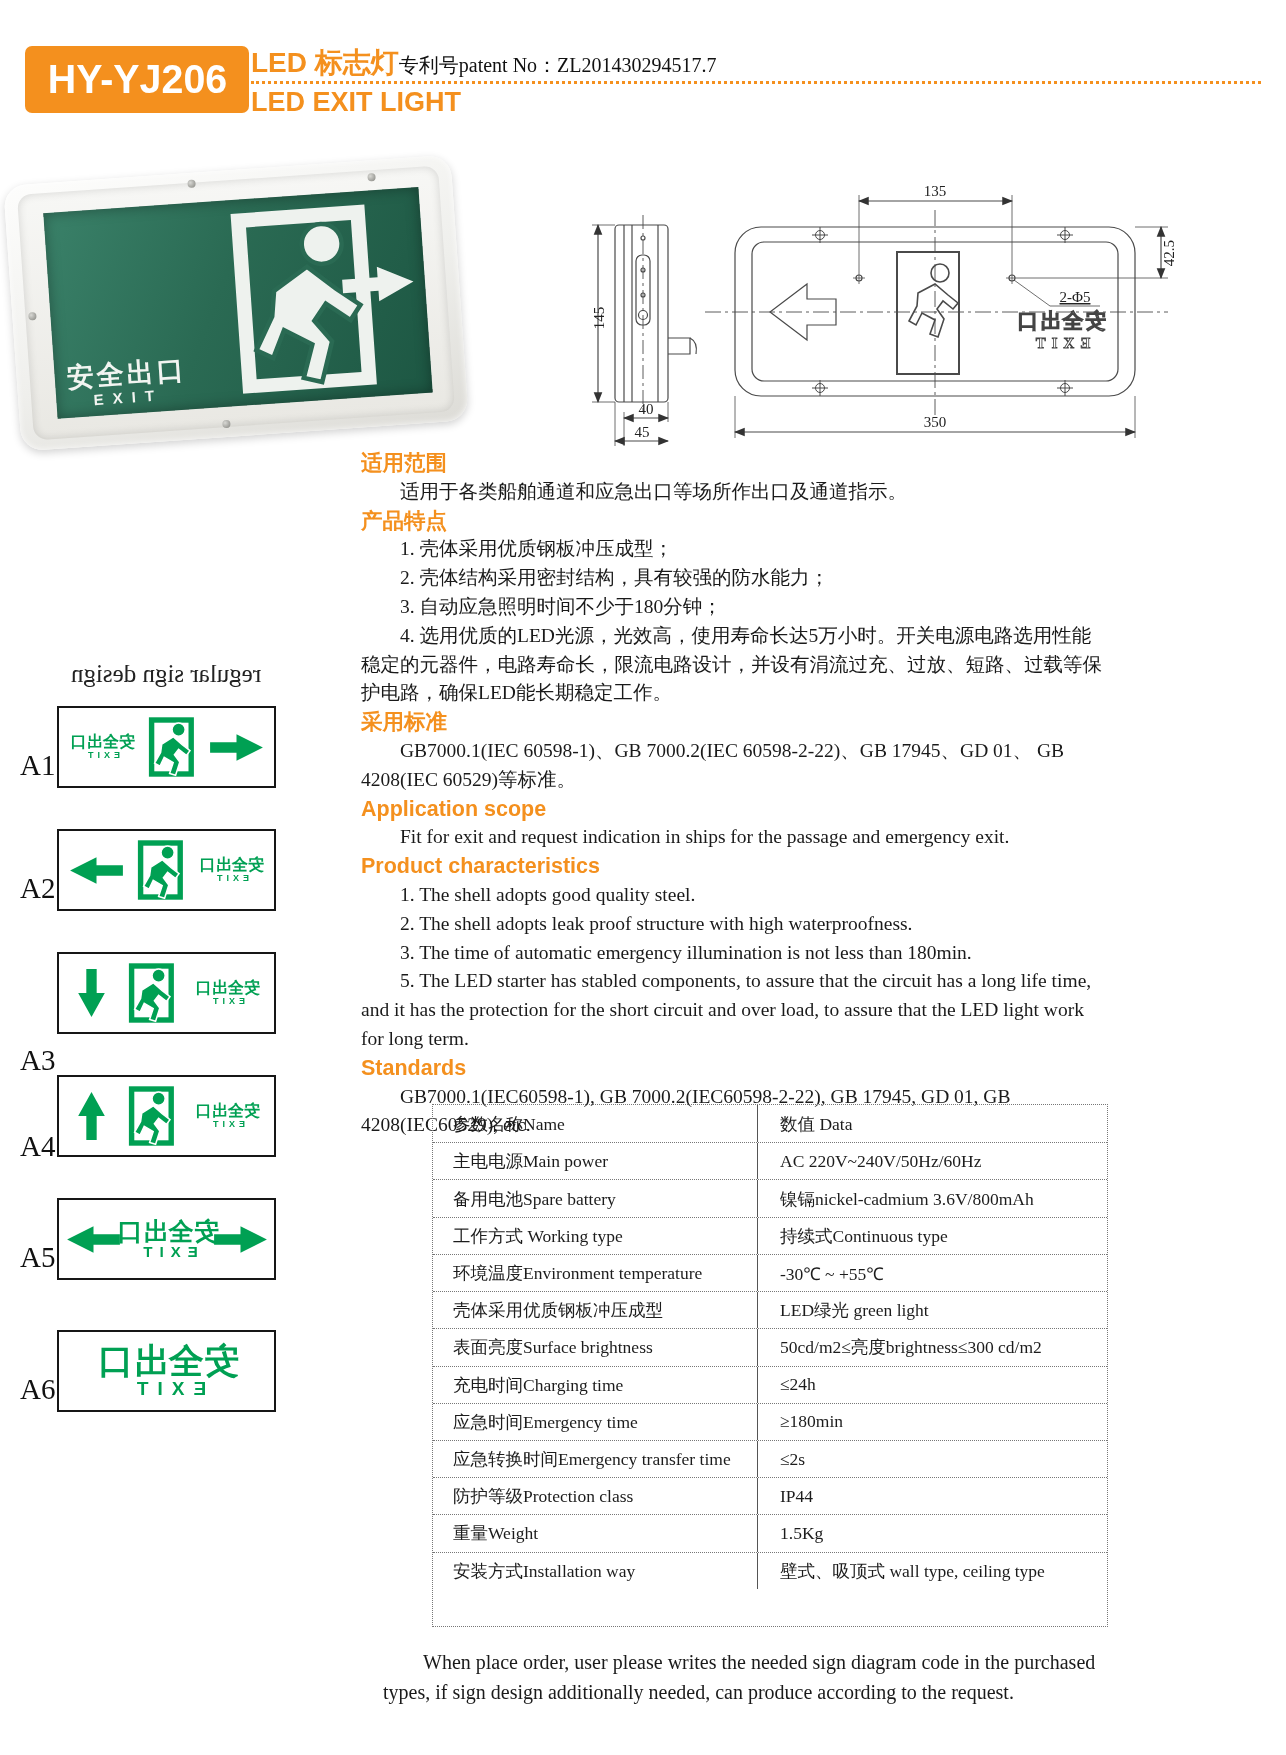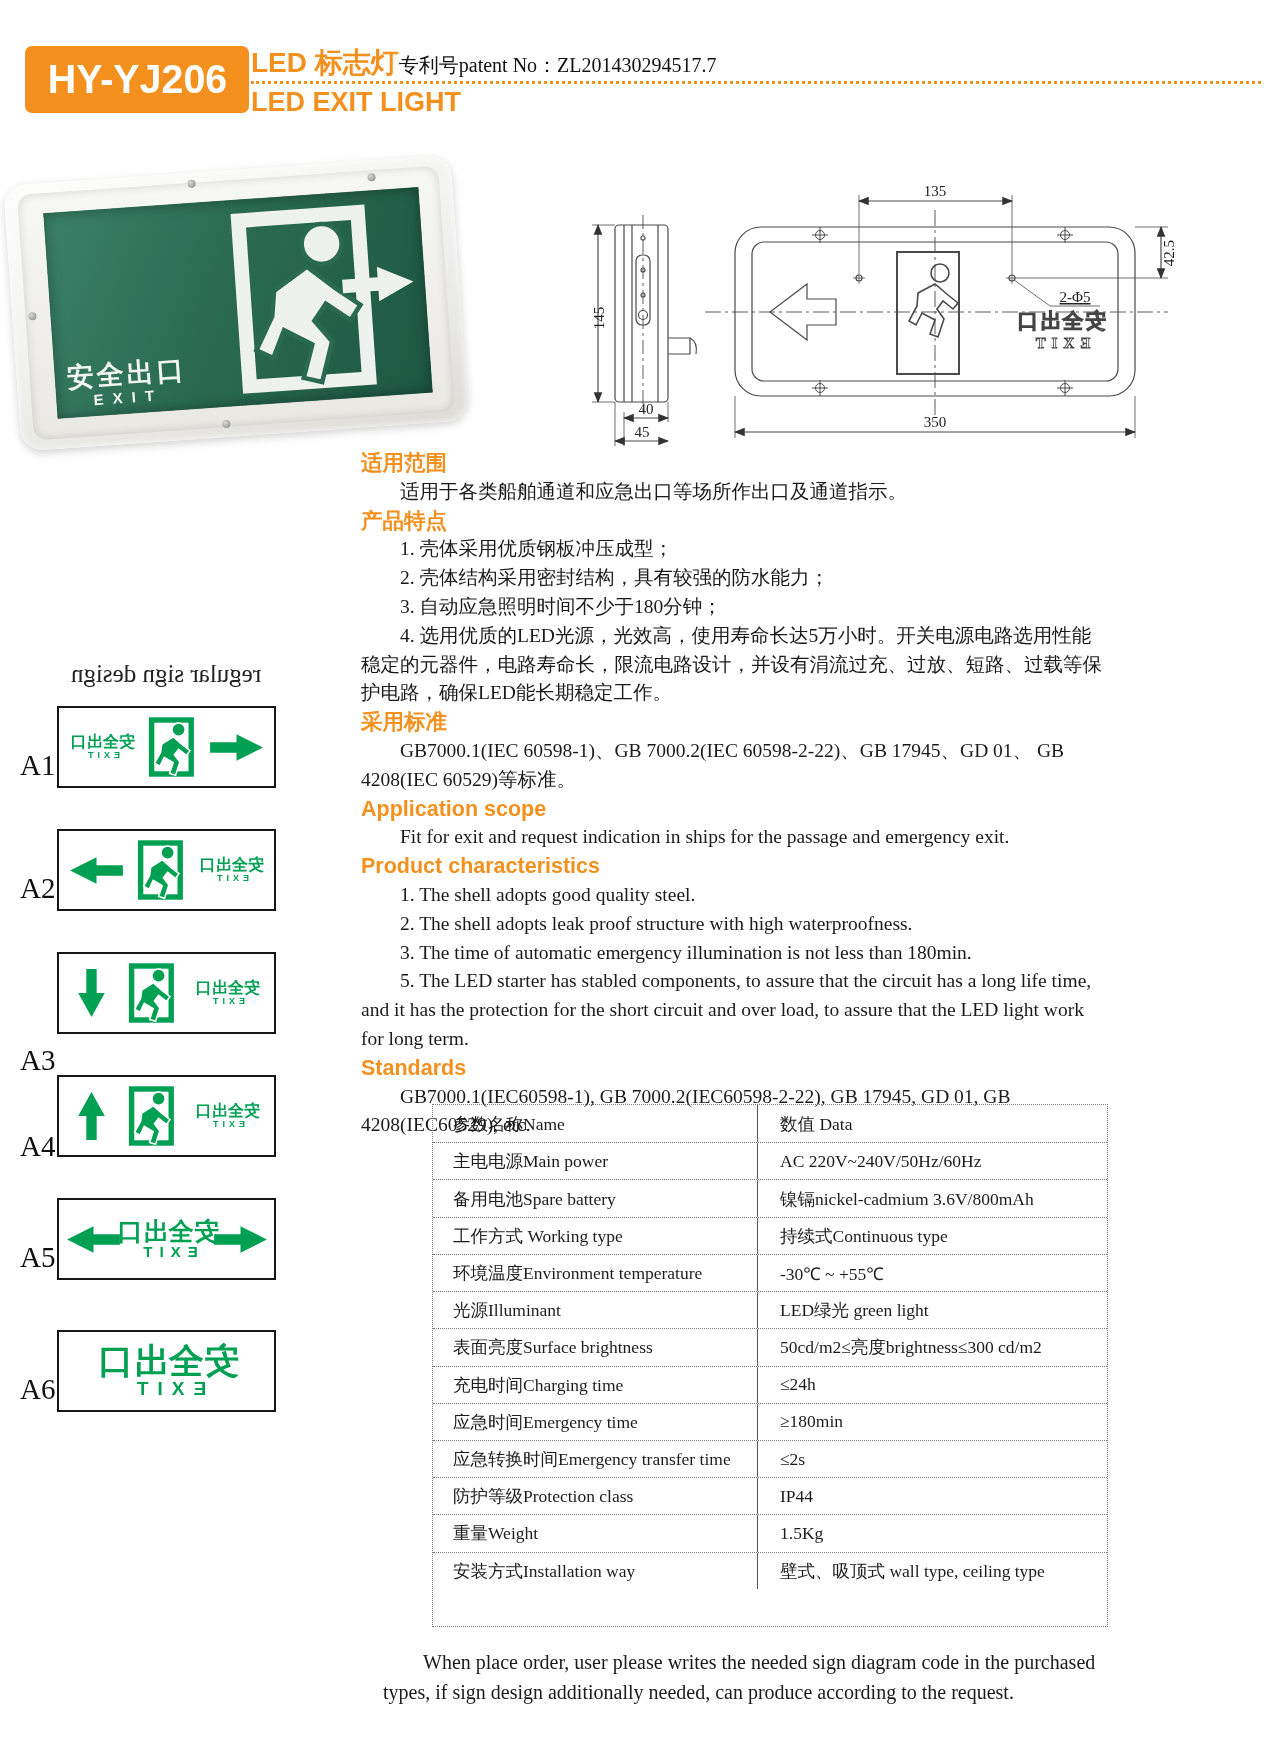--- a/index.html
+++ b/index.html
@@ -360,21 +360,21 @@
       </div>
       <div class="trow">
         <div class="tname">工作方式 Working type</div>
         <div class="tval">持续式Continuous type</div>
       </div>
       <div class="trow">
         <div class="tname">环境温度Environment temperature</div>
         <div class="tval">-30℃ ~ +55℃</div>
       </div>
       <div class="trow">
-        <div class="tname">光源Illuminant</div>
+        <div class="tname">壳体采用优质钢板冲压成型</div>
         <div class="tval">LED绿光 green light</div>
       </div>
       <div class="trow">
         <div class="tname">表面亮度Surface brightness</div>
         <div class="tval">50cd/m2≤亮度brightness≤300 cd/m2</div>
       </div>
       <div class="trow">
         <div class="tname">充电时间Charging time</div>
         <div class="tval">≤24h</div>
       </div>

